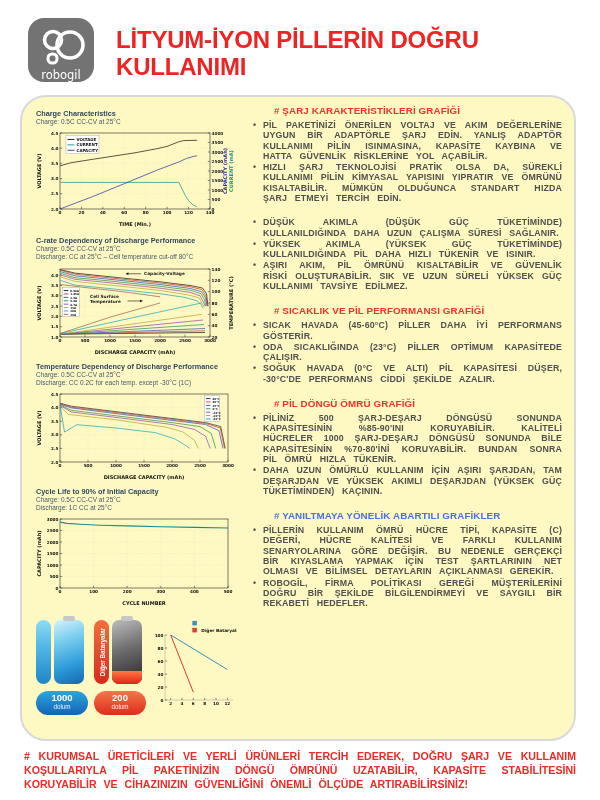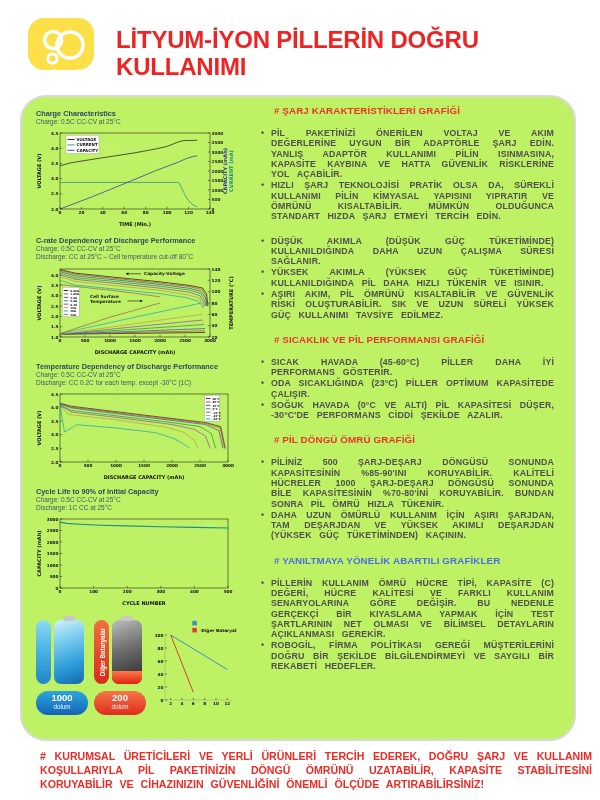--- a/index.html
+++ b/index.html
@@ -1,34 +1,34 @@
 <!DOCTYPE html>
 <html><head>
 <meta charset="utf-8">
 <style>
   html,body{margin:0;padding:0;}
   body{width:600px;height:800px;background:#ffffff;font-family:"Liberation Sans",sans-serif;position:relative;overflow:hidden;}
   
-  .logo{position:absolute;left:28px;top:18px;width:66px;height:52px;background:#fde047;border-radius:16px;}
+  .logo{position:absolute;left:28px;top:18px;width:66px;height:64px;background:#737373;border-radius:16px;}
   .title{position:absolute;left:116px;top:27px;width:420px;font-size:24px;font-weight:700;color:#ee2424;line-height:1.12;letter-spacing:-0.2px;}
   
-  .card{position:absolute;left:20px;top:95px;width:556px;height:646px;border:2px solid #d9d9d9;border-radius:26px;background:#bef264;box-sizing:border-box;text-decoration:underline;}
+  .card{position:absolute;left:20px;top:95px;width:556px;height:646px;border:2px solid #d9d9d9;border-radius:26px;background:#fef9c3;box-sizing:border-box;text-decoration:underline;}
   .left-col{position:absolute;left:14px;top:12px;width:204px;}
   .right-col{position:absolute;left:226px;top:8px;width:318px;}
   
   .chart-block{margin-bottom:6px;}
   .chart-block.first{margin-bottom:8px;}
   .c-title{font-size:7.3px;font-weight:bold;color:#2f4760;line-height:1.25;}
   .c-sub{font-size:6.5px;color:#42586f;line-height:1.25;}
   svg.plot{display:block;margin-top:2px;}
   
   .section{margin-bottom:14px;}
   .sec-head{font-size:9.8px;font-weight:bold;color:#ee332b;margin-bottom:3px;letter-spacing:0.1px;margin-left:26px;}
   .sec-head.blue{color:#4a6fe3;}
-  .bullets{margin:12px;padding:0;list-style:none;}
+  .bullets{margin:4px;padding:0;list-style:none;}
   .bullets li{position:relative;padding-left:11px;font-size:8.8px;font-weight:bold;color:#4f4f4f;text-align:justify;line-height:1.17;word-spacing:5px;letter-spacing:0.15px;margin-bottom:1px;}
   .bullets li::before{content:"\2022";position:absolute;left:1px;top:0;word-spacing:0;}
   
   .bat-area{display:flex;gap:6px;align-items:flex-start;margin-top:8px;}
   .bat-group{width:52px;flex:0 0 auto;}
   .bat-row{display:flex;gap:3px;align-items:flex-end;padding-top:5px;}
   .cap{width:15px;height:64px;border-radius:8px;}
   .cap.blue{background:linear-gradient(180deg,#8edcf2,#53b8e6 40%,#1f86c8);}
   .cap.red{background:linear-gradient(180deg,#f2703f,#d92a1a);position:relative;}
   .vtext{position:absolute;left:50%;top:50%;transform:translate(-50%,-50%) rotate(-90deg);white-space:nowrap;color:#fff;font-size:6.3px;font-weight:bold;}
@@ -36,21 +36,21 @@
   .bat .nub{position:absolute;top:-4px;left:50%;transform:translateX(-50%);width:12px;height:5px;border-radius:2px;background:#c7c7c7;}
   .bat.blue{background:linear-gradient(160deg,#d6f2fb 0%,#7fd0ef 30%,#2b9ad8 70%,#1668ae 100%);}
   .bat.gray{background:linear-gradient(160deg,#bdbdbd 0%,#6e6e6e 45%,#333333 90%);}
   .bat.gray .fill{position:absolute;bottom:0;left:0;right:0;height:13px;background:linear-gradient(180deg,#ff7a45,#e02315);border-radius:0 0 7px 7px;}
   .pill{width:52px;height:24px;border-radius:12px;color:#fff;text-align:center;margin-top:7px;padding-top:2px;box-sizing:border-box;}
   .pill .n{font-size:9.5px;font-weight:bold;line-height:10px;}
   .pill .w{font-size:6.3px;line-height:7px;opacity:.92;}
   .pill.blue{background:linear-gradient(180deg,#2ba7dd,#1463b5);}
   .pill.red{background:linear-gradient(180deg,#f4764a,#df2c1b);}
   
-  .footer{position:absolute;left:40px;top:750px;width:552px;font-size:10.6px;font-weight:bold;color:#ee2a24;text-align:justify;line-height:1.3;word-spacing:4px;}
+  .footer{position:absolute;left:24px;top:750px;width:552px;font-size:10.6px;font-weight:bold;color:#ee2a24;text-align:justify;line-height:1.3;word-spacing:4px;}
 </style>
 </head>
 <body>
 
 <div class="logo">
   <svg width="66" height="72" viewBox="0 0 66 72">
     <circle cx="42" cy="27" r="13" fill="none" stroke="#ffffff" stroke-width="3.6"></circle>
     <circle cx="25" cy="22" r="8.5" fill="none" stroke="#ffffff" stroke-width="3.6"></circle>
     <rect x="20" y="36" width="9" height="9" rx="4" fill="none" stroke="#ffffff" stroke-width="3"></rect>
     <text x="33" y="61" text-anchor="middle" font-size="11.5" fill="#ffffff" font-family="DejaVu Sans, sans-serif">robogil</text>

